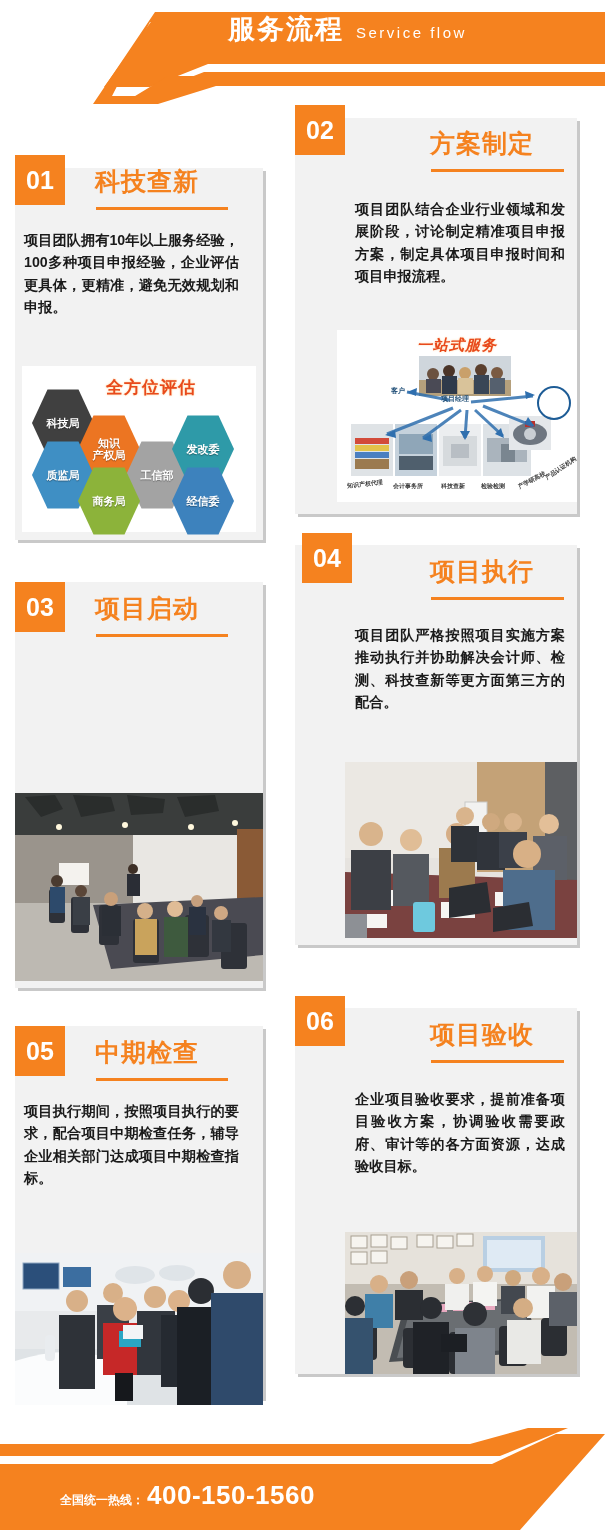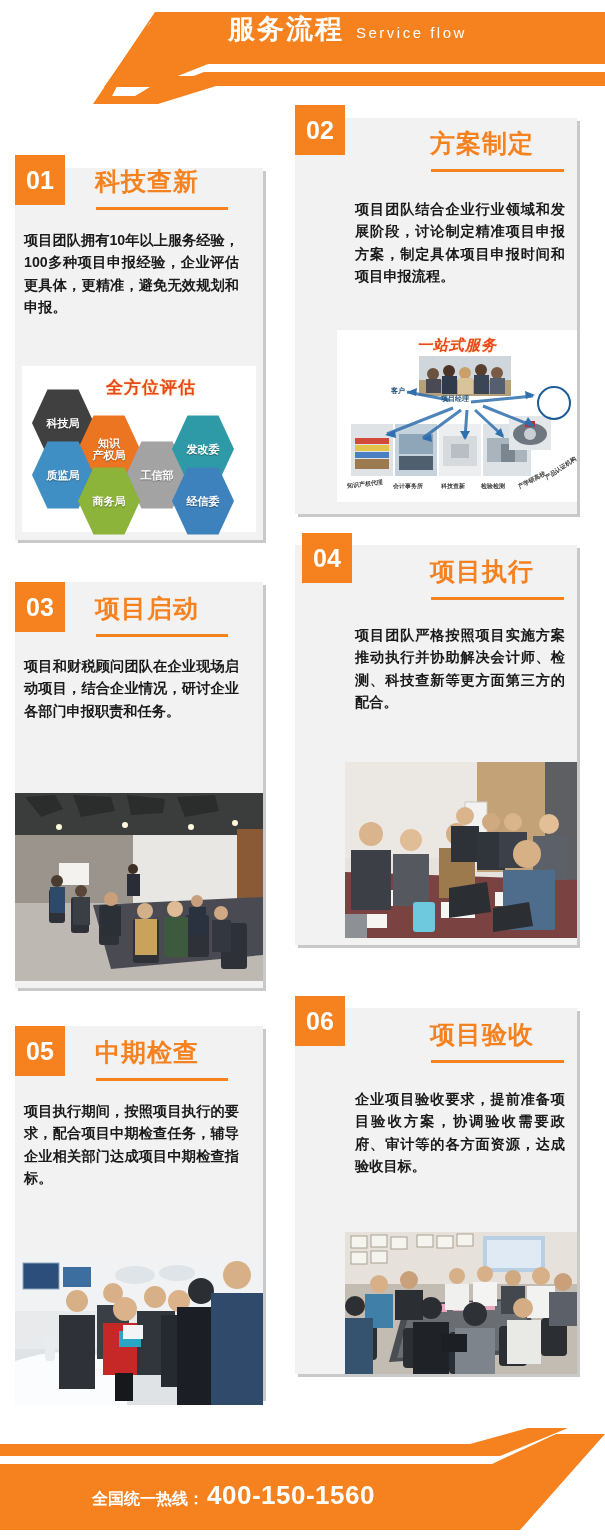--- a/index.html
+++ b/index.html
@@ -110,21 +110,21 @@
   .photo { position:absolute; overflow:hidden; background:#8d8d8d; }
   .photo svg { display:block; }
 
   
   .footer-wrap { position:absolute; left:0; bottom:0; width:605px; height:110px; }
   .footer-text {
     position:absolute; left:60px; top:1470px;
     display:flex; align-items:baseline; gap:3px; z-index:4;
   }
   .footer-text .lbl {
-    font-size:16px; font-weight:bold; color:#ffffff; letter-spacing:0px;margin-left:32px;
+    font-size:12px; font-weight:bold; color:#ffffff; letter-spacing:0px;
   }
   .footer-text .num {
     font-size:26px; font-weight:bold; color:#ffffff; letter-spacing:0.5px;
   }
 </style>
 </head>
 <body>
 
 <div class="page">
 
@@ -264,21 +264,20 @@
     <span class="os-cap" style="left:104px; top:152px;">科技查新</span>
     <span class="os-cap" style="left:144px; top:152px;">检验检测</span>
     <span class="os-cap" style="left:180px; top:146px; transform:rotate(-28deg);">产学研高校</span>
     <span class="os-cap" style="left:206px; top:134px; transform:rotate(-34deg);">产品认证机构</span>
   </div>
 
   <div class="card" style="left:15px; top:582px; width:248px; height:406px;"></div>
   <div class="badge" style="left:15px; top:582px;">03</div>
   <div class="card-title" style="left:95px; top:592px;">项目启动</div>
   <div class="title-rule" style="left:96px; top:634px; width:132px;"></div>
-  <div class="card-body" style="left:24px; top:655px; width:215px;">项目和财税顾问团队在企业现场启动项目，结合企业情况，研讨企业各部门申报职责和任务。</div>
 
   <div class="photo" style="left:15px; top:793px; width:248px; height:188px;">
     <svg width="248" height="188" viewBox="0 0 248 188">
       <rect width="248" height="188" fill="#d8d5d0"></rect>
       <rect x="0" y="0" width="248" height="42" fill="#3a3d3c"></rect>
       <g fill="#2a2d2c">
         <polygon points="10,4 40,2 48,16 26,24"></polygon>
           <polygon points="58,2 96,4 100,18 66,24"></polygon>
         <polygon points="112,2 150,6 148,20 116,22"></polygon>
           <polygon points="162,4 200,2 204,18 170,24"></polygon>

